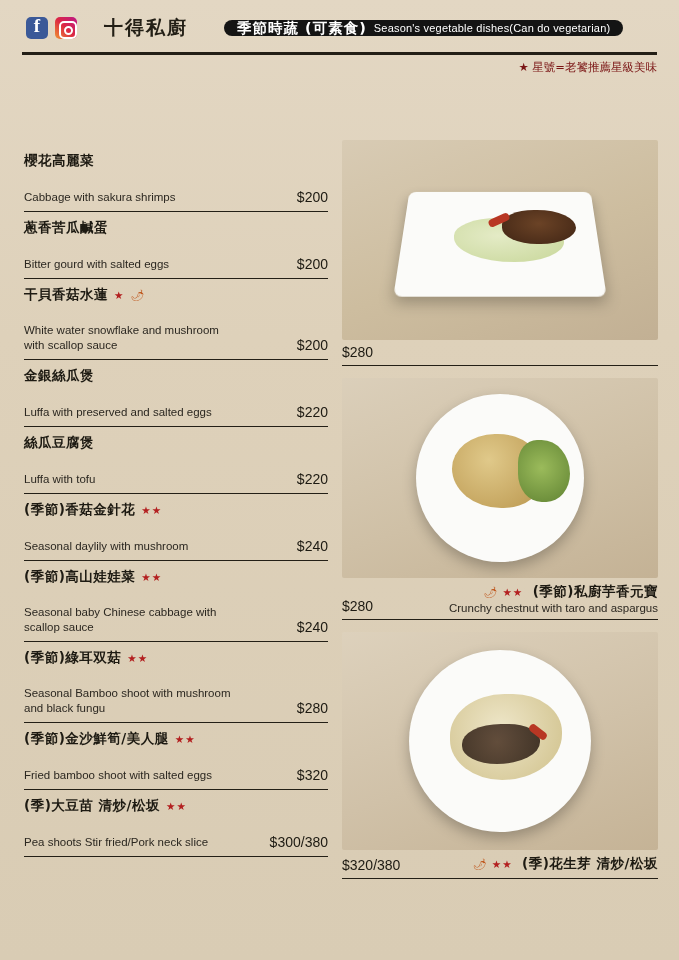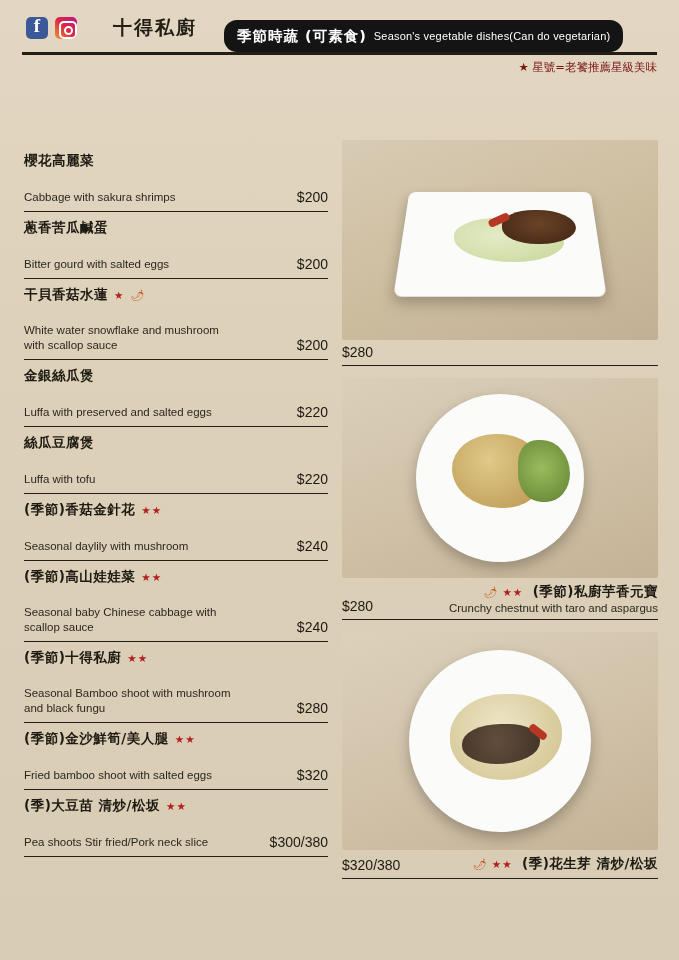--- a/index.html
+++ b/index.html
@@ -48,31 +48,31 @@
     content: "";
     position: absolute; left: 4px; top: 4px;
     width: 14px; height: 14px; border: 2px solid #fff; border-radius: 5px;
   }
   .ic-ig::after {
     content: "";
     position: absolute; left: 8.5px; top: 8.5px;
     width: 5px; height: 5px; border: 2px solid #fff; border-radius: 50%;
   }
   .brand {
-    margin-left: 29px;
+    margin-left: 20px;
     font-family: "DejaVu Sans", sans-serif;
     font-size: 19px; font-weight: bold; color: #231f16;
     letter-spacing: 2px;
   }
   .title-bar {
     position: absolute; left: 224px; top: 20px;
     background: #141414;
     color: #ffffff;
     border-radius: 13px;
-    height: 32px;
+    height: 16px;
     padding: 0 13px;
     display: flex; align-items: center; gap: 7px;
     white-space: nowrap;
   }
   .title-cn {
     font-family: "DejaVu Sans", sans-serif;
     font-size: 14.5px; font-weight: bold; letter-spacing: 1px;
   }
   .title-en {
     font-family: "Liberation Sans", sans-serif;
@@ -263,21 +263,21 @@
         <span class="stars">★★</span>
       </div>
       <div class="body">
         <span class="en">Seasonal baby Chinese cabbage with scallop sauce</span>
         <span class="price">$240</span>
       </div>
     </div>
 
     <div class="mi">
       <div class="rowtop">
-        <span class="cn">(季節)十得私廚</span>
+        <span class="cn">(季節)綠耳双菇</span>
         <span class="stars">★★</span>
       </div>
       <div class="body">
         <span class="en">Seasonal Bamboo shoot with mushroom and black fungu</span>
         <span class="price">$280</span>
       </div>
     </div>
 
     <div class="mi">
       <div class="rowtop">

